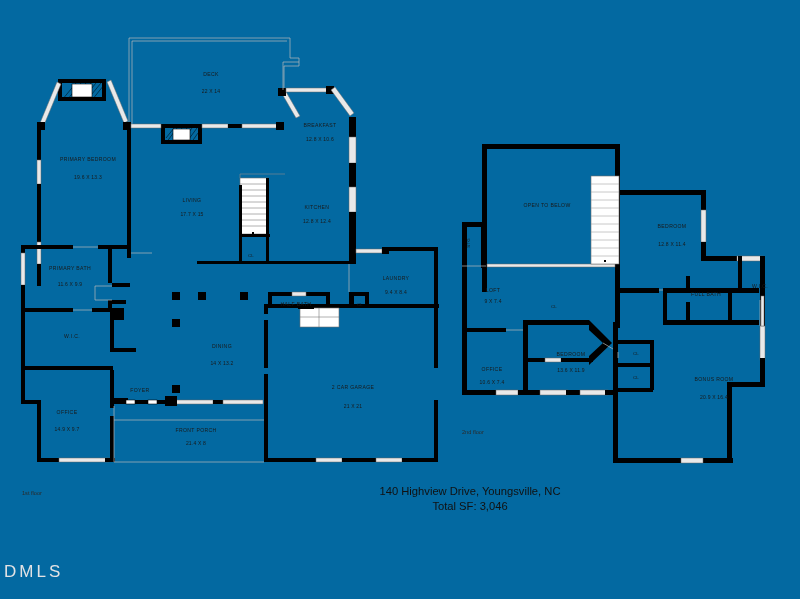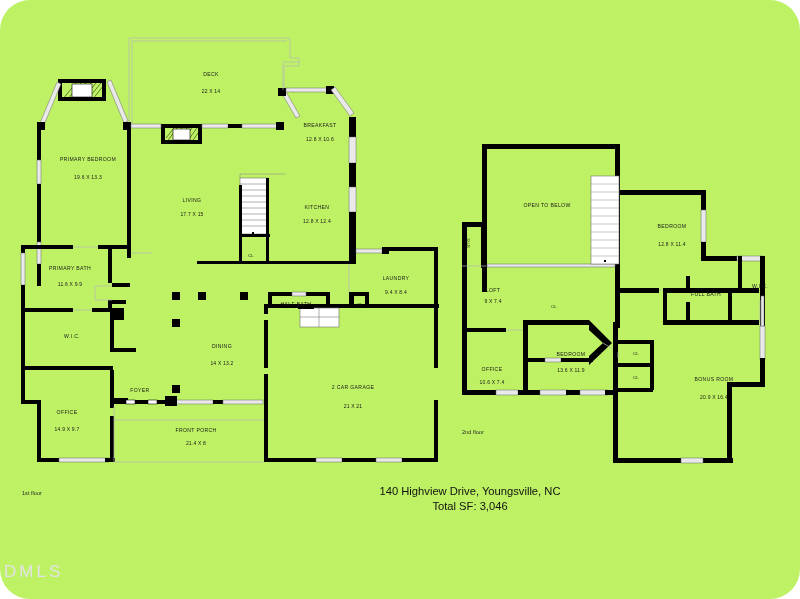--- a/index.html
+++ b/index.html
@@ -12,22 +12,21 @@
     width: 800px;
     height: 599px;
     overflow: hidden;
     font-family: "Liberation Sans", sans-serif;
     position: relative;
   }
   #plan-root {
     position: relative;
     width: 800px;
     height: 599px;
-    background: #bef264;
-    border-radius: 30px;
+    background: #0369a1;
   }
   svg#floorplan-svg {
     position: absolute;
     left: 0; top: 0;
     width: 800px;
     height: 599px;
     display: block;
   }
   .rm-label {
     font-family: "Liberation Sans", sans-serif;

